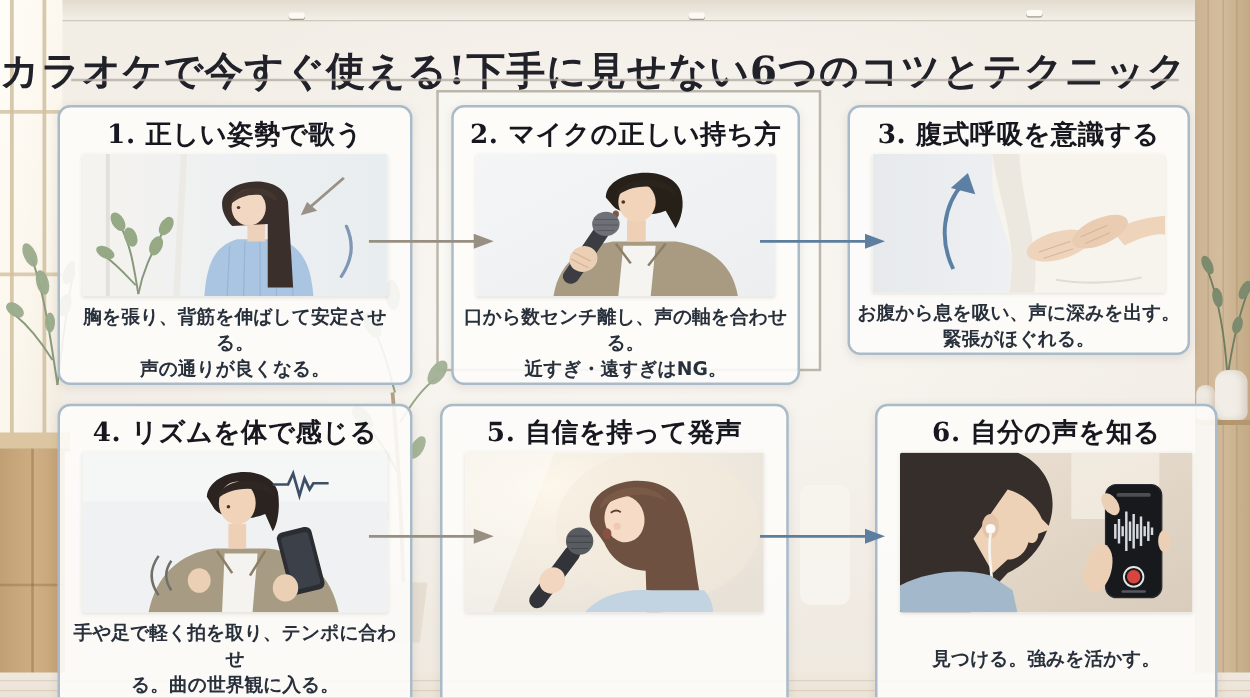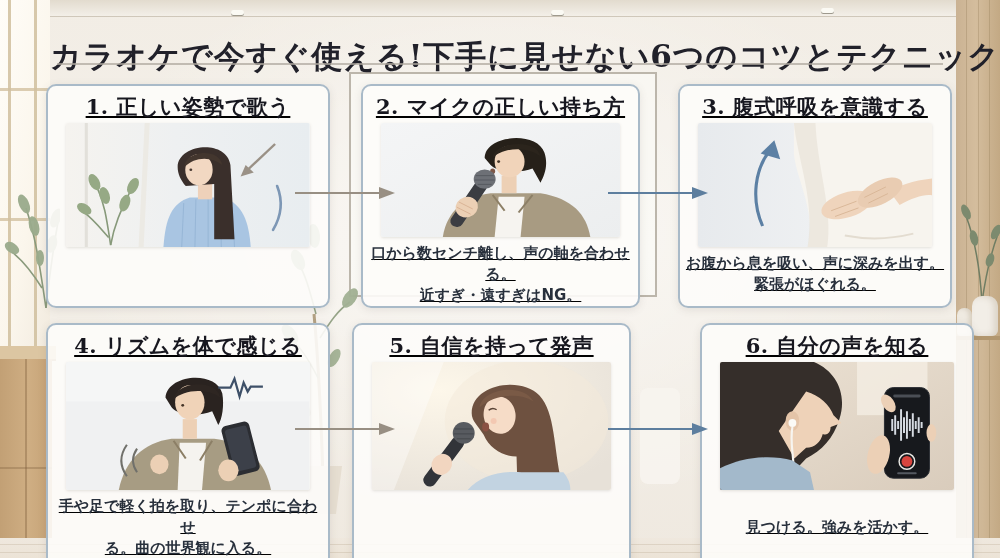--- a/index.html
+++ b/index.html
@@ -31,28 +31,28 @@
               border-radius:7px 7px 4px 4px;box-shadow:inset -3px 0 4px rgba(150,130,100,.25);}
   .frame-wall{position:absolute;left:349px;top:72px;width:304px;height:221px;border:2px solid #bcb6ab;
               background:rgba(252,251,248,.55);}
   .sofa-hint{position:absolute;left:640px;top:388px;width:40px;height:96px;background:#f7f4ee;
              border-radius:8px;opacity:.9;}
   .floor{position:absolute;left:0;top:538px;width:1000px;height:20px;
          background:linear-gradient(180deg,#efe8de,#ece3d6);}
   .floor-line{position:absolute;top:8px;width:100%;height:1px;background:rgba(170,150,125,.25);}
   svg.deco{position:absolute;}
   
-  .title{position:absolute;left:0;top:15px;width:100%;text-align:right;
+  .title{position:absolute;left:0;top:15px;width:100%;text-align:left;
          font-family:"DejaVu Serif","Liberation Serif",serif;font-weight:700;
          font-size:31px;letter-spacing:1px;color:#21212a;}
   .title-rule{position:absolute;left:57px;top:63px;width:886px;height:2px;background:#b0aaa0;opacity:.75;}
   
   .card{position:absolute;box-sizing:border-box;background:rgba(253,252,250,.9);
         border:2px solid #a9bac8;border-radius:10px;display:flex;flex-direction:column;align-items:center;
-        box-shadow:0 2px 8px rgba(90,85,70,.12);z-index:2;text-decoration:underline;}
+        box-shadow:0 2px 8px rgba(90,85,70,.12);z-index:2;}
   .card-title{margin:7px 0 2px;font-family:"DejaVu Serif","Liberation Serif",serif;font-weight:700;
               font-size:21px;letter-spacing:.5px;color:#17171f;}
   .photo{width:87%;border-radius:2px;overflow:hidden;box-shadow:0 1px 3px rgba(80,75,60,.15);}
   .photo svg{display:block;width:100%;height:100%;}
   .row1 .photo{height:124px;}
   .row2 .photo{height:128px;}
   .desc{margin:6px 4px 0;text-align:center;font-weight:700;font-size:15px;line-height:21px;color:#28303c;}
   
   svg.arrow{position:absolute;z-index:5;}
 </style>
@@ -185,20 +185,24 @@
         <ellipse cx="131" cy="49" rx="13.5" ry="16.5" fill="#f2d8c2"></ellipse>
         <path d="M117,46 C116,30 150,24 154,44 C142,34 126,36 117,46 Z" fill="#43362e"></path>
         <circle cx="123" cy="49" r="1.4" fill="#4a3b33"></circle>
         <g>
           <line x1="206" y1="22" x2="178" y2="50" stroke="#9a9186" stroke-width="2.4"></line>
           <polygon points="172,56 185,52 177,44" fill="#9a9186"></polygon>
         </g>
         <path d="M208,66 C214,82 213,96 204,112" stroke="#7d97b5" stroke-width="2.6" fill="none" stroke-linecap="round"></path>
       </svg>
     </div>
+    <p class="desc">
+      <span>胸を張り、背筋を伸ばして安定させる。</span><br>
+      <span>声の通りが良くなる。</span>
+    </p>
   </section>
 
   <section class="card row1" style="left:361px;top:84px;width:279px;height:224px">
     <h2 class="card-title">2. マイクの正しい持ち方</h2>
     <div class="photo">
       <svg viewBox="0 0 240 130" preserveAspectRatio="none">
         <defs>
             <linearGradient id="p2bg" x1="0" y1="0" x2="1" y2="1">
           <stop offset="0" stop-color="#f4f5f6"></stop>
               <stop offset="1" stop-color="#eceeef"></stop>
@@ -223,21 +227,21 @@
         <ellipse cx="86" cy="96" rx="11" ry="12" fill="#ecd0b5" transform="rotate(30 86 96)"></ellipse>
         <path d="M78,90 l14,8 M76,96 l14,8" stroke="#d8b294" stroke-width="1" fill="none"></path>
       </svg>
     </div>
     <p class="desc">
       <span>口から数センチ離し、声の軸を合わせる。</span><br>
       <span>近すぎ・遠すぎはNG。</span>
     </p>
   </section>
 
-  <section class="card row1" style="left:678px;top:84px;width:274px;height:224px">
+  <section class="card row1" style="left:678px;top:84px;width:274px;height:200px">
     <h2 class="card-title">3. 腹式呼吸を意識する</h2>
     <div class="photo">
       <svg viewBox="0 0 240 130" preserveAspectRatio="none">
         <defs>
             <linearGradient id="p3bg" x1="0" y1="0" x2="1" y2="0">
           <stop offset="0" stop-color="#e7eaed"></stop>
               <stop offset="1" stop-color="#f5f6f7"></stop>
         </linearGradient>
           </defs>
         <rect width="240" height="130" fill="url(#p3bg)"></rect>

